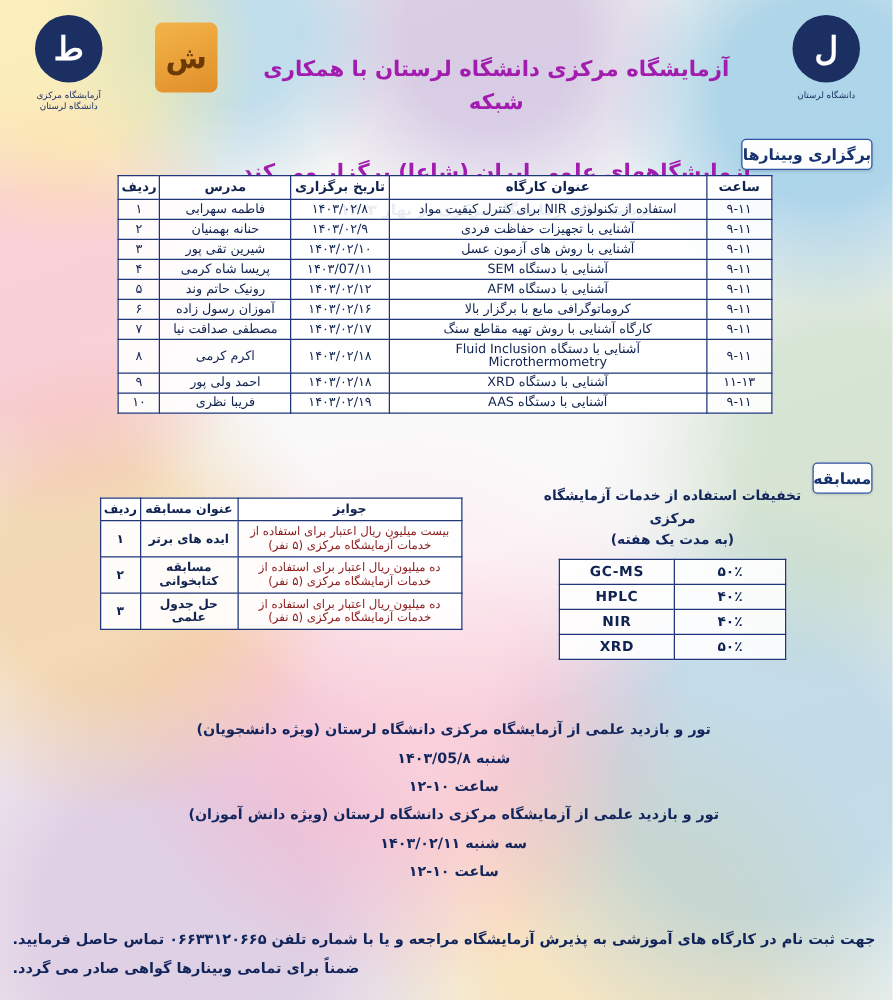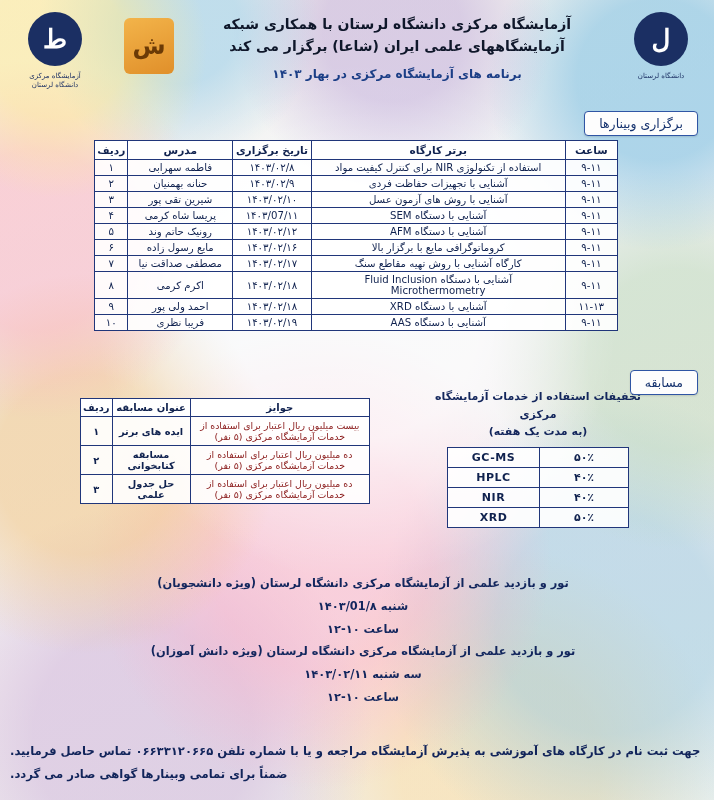--- a/index.html
+++ b/index.html
@@ -52,37 +52,38 @@
     background:linear-gradient(160deg,#f3b44a,#e08f2a);
     display:flex;align-items:center;justify-content:center;
     color:#6b3a06;font-size:24px;font-weight:bold;
     font-family:"DejaVu Sans", sans-serif;
   }
   .header-text {
     position:absolute; top:6px; left:180px; right:100px;
     text-align:center; color:#173a7a;
   }
   .header-title {
-    font-size:14px; font-weight:bold; line-height:1.55; color:#0f172a;
-    font-family:"DejaVu Sans", sans-serif;
+    font-size:17px; font-weight:bold; line-height:1.55; color:#a21caf;
+    font-family:"DejaVu Sans", sans-serif;
+    margin-top:29px;
   }
   .header-sub {
     margin-top:10px; font-size:12px; font-weight:bold; color:#1b3e86;
     font-family:"DejaVu Sans", sans-serif;
   }
 
   
   .section-label {
     position:absolute;
     background:#fdfdfd;
     border:1.6px solid #2f55a4;
     color:#16336f;
-    font-weight:normal;
+    font-weight:bold;
     font-size:12.5px;
-    padding:4px 14px;
+    padding:4px 0;
     border-radius:4px;
     font-family:"DejaVu Sans", sans-serif;
     box-shadow:0 1px 2px rgba(0,0,0,.12);
   }
   #lbl-webinars { top:111px; right:16px; }
   #lbl-contest  { top:370px; right:16px; }
 
   
   table { border-collapse:collapse; background:rgba(255,255,255,0.90); }
   table td, table th {
@@ -185,21 +186,21 @@
       <div class="logo-caption">دانشگاه لرستان</div>
     </div>
   </div>
 
   <div class="section-label" id="lbl-webinars">برگزاری وبینارها</div>
 
   <table class="tbl-webinars">
     <thead>
       <tr>
         <th class="c-time">ساعت</th>
-        <th class="c-title">برتر کارگاه</th>
+        <th class="c-title">عنوان کارگاه</th>
         <th class="c-date">تاریخ برگزاری</th>
         <th class="c-pres">مدرس</th>
         <th class="c-row">ردیف</th>
       </tr>
     </thead>
     <tbody>
       <tr>
         <td>۹-۱۱</td>
         <td class="title">استفاده از تکنولوژی NIR برای کنترل کیفیت مواد</td>
         <td>۱۴۰۳/۰۲/۸</td>
@@ -231,21 +232,21 @@
         <td>۹-۱۱</td>
         <td class="title">آشنایی با دستگاه AFM</td>
         <td>۱۴۰۳/۰۲/۱۲</td>
         <td>رونیک حاتم وند</td>
         <td>۵</td>
       </tr>
       <tr>
         <td>۹-۱۱</td>
         <td class="title">کروماتوگرافی مایع با برگزار بالا</td>
         <td>۱۴۰۳/۰۲/۱۶</td>
-        <td>مایع رسول زاده</td>
+        <td>آموزان رسول زاده</td>
         <td>۶</td>
       </tr>
       <tr>
         <td>۹-۱۱</td>
         <td class="title">کارگاه آشنایی با روش تهیه مقاطع سنگ</td>
         <td>۱۴۰۳/۰۲/۱۷</td>
         <td>مصطفی صداقت نیا</td>
         <td>۷</td>
       </tr>
       <tr>
@@ -323,21 +324,21 @@
         <tr>
           <td>۵۰٪</td>
           <td class="dev">XRD</td>
         </tr>
       </tbody>
     </table>
   </div>
 
   <div class="tour-box">
     <div>تور و بازدید علمی از آزمایشگاه مرکزی دانشگاه لرستان (ویژه دانشجویان)</div>
-    <div>شنبه ۱۴۰۳/01/۸</div>
+    <div>شنبه ۱۴۰۳/05/۸</div>
     <div>ساعت ۱۰-۱۲</div>
     <div>تور و بازدید علمی از آزمایشگاه مرکزی دانشگاه لرستان (ویژه دانش آموزان)</div>
     <div>سه شنبه ۱۴۰۳/۰۲/۱۱</div>
     <div>ساعت ۱۰-۱۲</div>
   </div>
 
   <div class="footer">
     <div>جهت ثبت نام در کارگاه های آموزشی به پذیرش آزمایشگاه مراجعه و یا با شماره تلفن ۰۶۶۳۳۱۲۰۶۶۵ تماس حاصل فرمایید.</div>
     <div>ضمناً برای تمامی وبینارها گواهی صادر می گردد.</div>
   </div>

